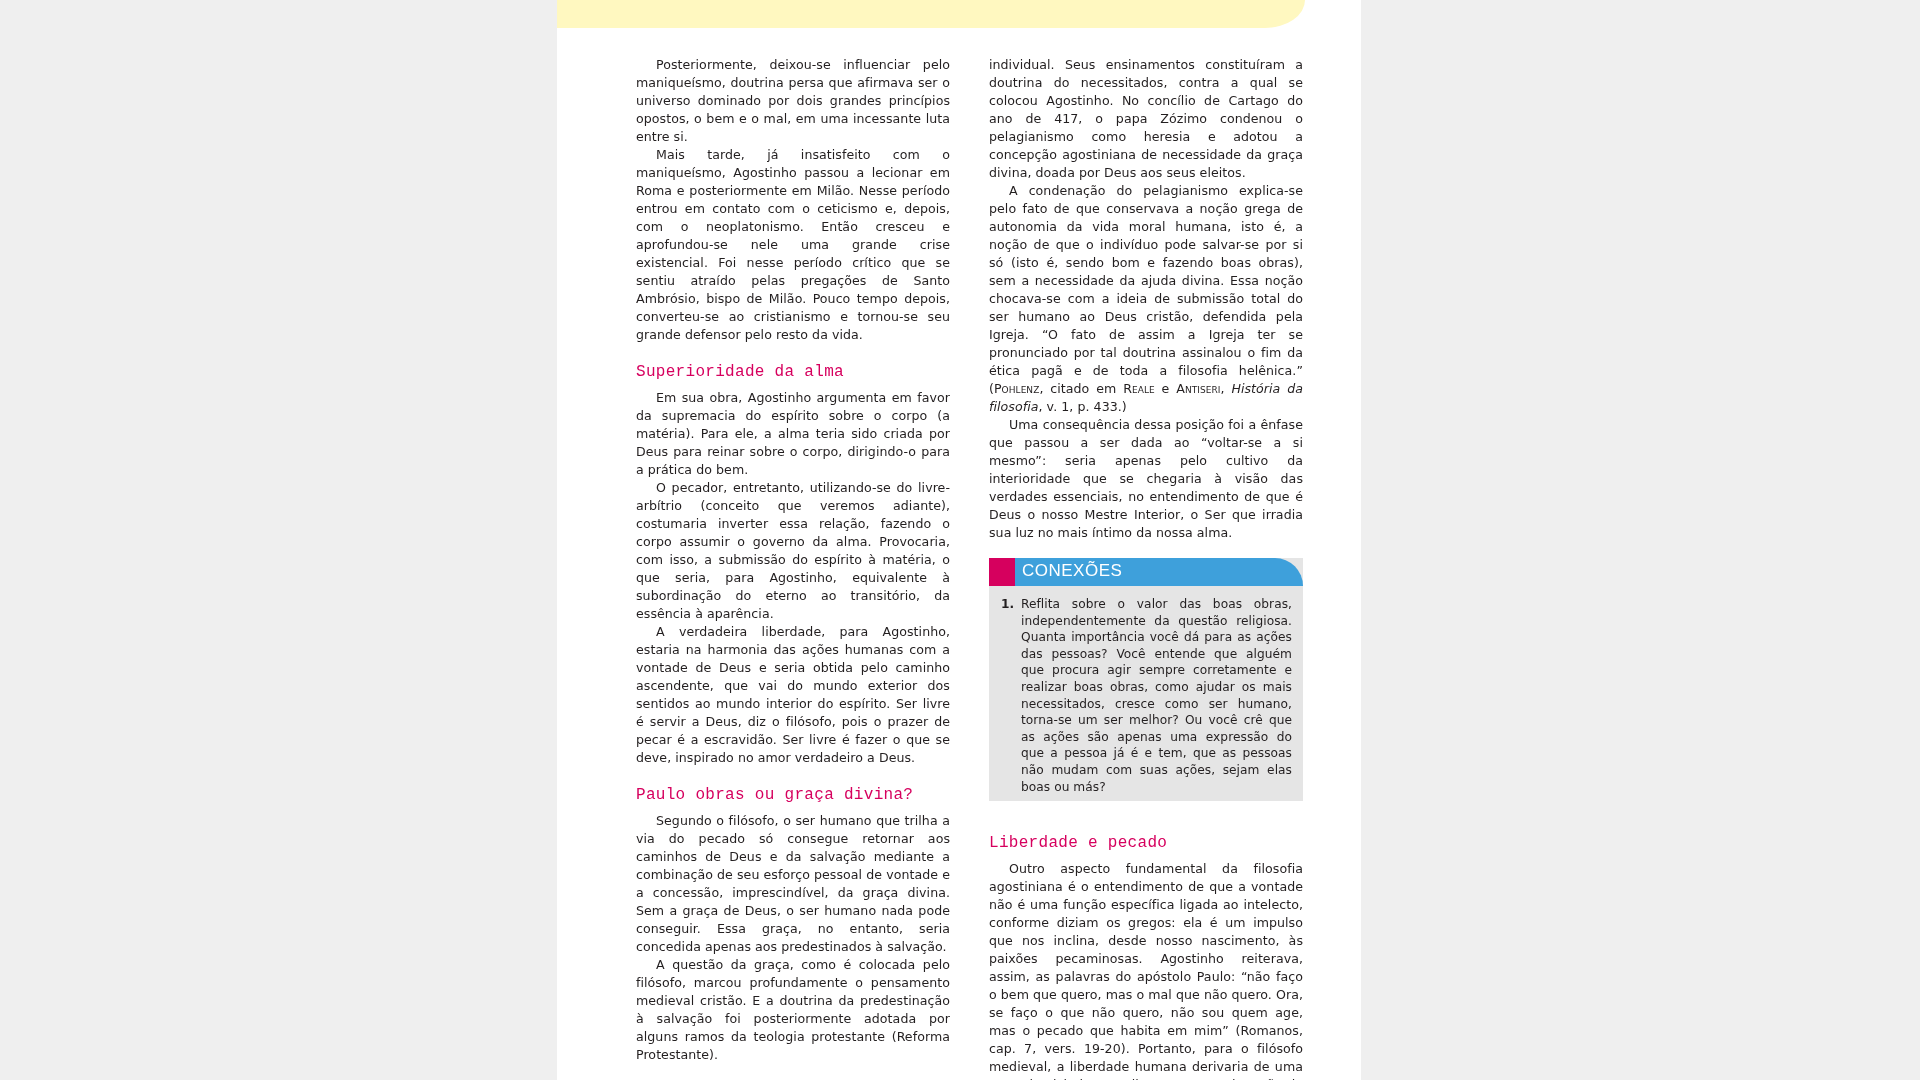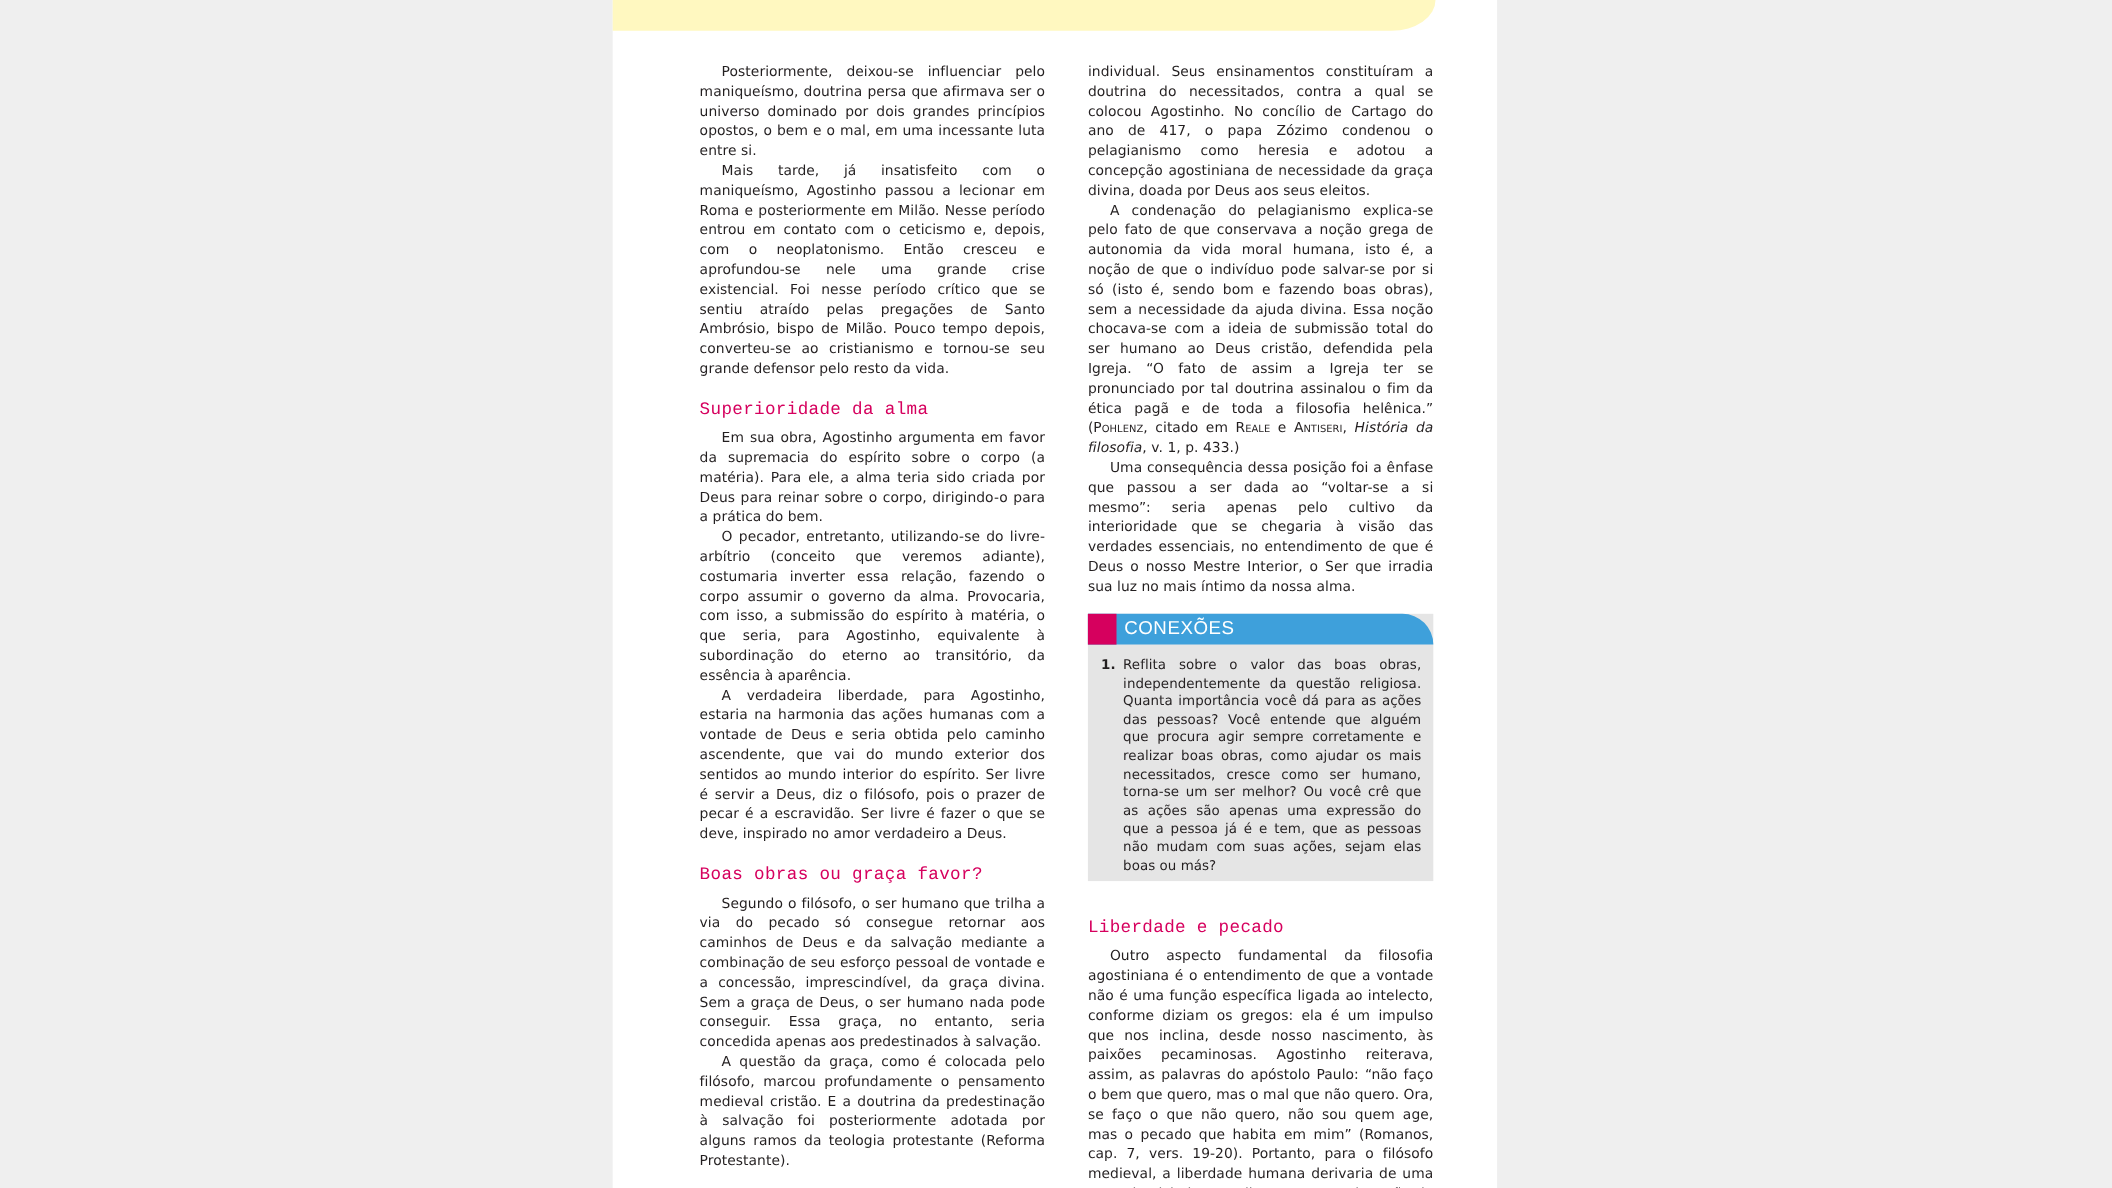--- a/index.html
+++ b/index.html
@@ -35,21 +35,21 @@
 
   <div class="col left">
     <p><span>Posteriormente, deixou-se influenciar pelo </span><b>maniqueísmo</b><span>, doutrina persa que afirmava ser o universo dominado por dois grandes princípios opostos, o </span><b>bem</b><span> e o </span><b>mal</b><span>, em uma incessante luta entre si.</span></p>
     <p><span>Mais tarde, já insatisfeito com o maniqueísmo, Agostinho passou a lecionar em Roma e posteriormente em Milão. Nesse período entrou em contato com o </span><b>ceticismo</b><span> e, depois, com o </span><b>neoplatonismo</b><span>. Então cresceu e aprofundou-se nele uma grande crise existencial. Foi nesse período crítico que se sentiu atraído pelas pregações de Santo Ambrósio, bispo de Milão. Pouco tempo depois, converteu-se ao cristianismo e tornou-se seu grande defensor pelo resto da vida.</span></p>
 
     <div class="h">Superioridade da alma</div>
     <p><span>Em sua obra, Agostinho argumenta em favor da </span><b>supremacia do espírito sobre o corpo</b><span> (a matéria). Para ele, a alma teria sido criada por Deus para reinar sobre o corpo, dirigindo-o para a prática do bem.</span></p>
     <p><span>O pecador, entretanto, utilizando-se do </span><b>livre-arbítrio</b><span> (conceito que veremos adiante), costumaria inverter essa relação, fazendo o corpo assumir o governo da alma. Provocaria, com isso, a submissão do espírito à matéria, o que seria, para Agostinho, equivalente à subordinação do eterno ao transitório, da essência à aparência.</span></p>
     <p>A verdadeira liberdade, para Agostinho, estaria na harmonia das ações humanas com a vontade de Deus e seria obtida pelo caminho ascendente, que vai do mundo exterior dos sentidos ao mundo interior do espírito. Ser livre é servir a Deus, diz o filósofo, pois o prazer de pecar é a escravidão. Ser livre é fazer o que se deve, inspirado no amor verdadeiro a Deus.</p>
 
-    <div class="h">Boas obras ou graça favor?</div>
+    <div class="h">Paulo obras ou graça divina?</div>
     <p><span>Segundo o filósofo, o ser humano que trilha a via do pecado só consegue retornar aos caminhos de Deus e da salvação mediante a combinação de seu esforço pessoal de vontade e a concessão, imprescindível, da </span><b>graça divina</b><span>. Sem a graça de Deus, o ser humano nada pode conseguir. Essa graça, no entanto, seria concedida apenas aos </span><b>predestinados</b><span> à salvação.</span></p>
     <p><span>A </span><b>questão da graça</b><span>, como é colocada pelo filósofo, marcou profundamente o pensamento medieval cristão. E a </span><b>doutrina da predestinação</b><span> à salvação foi posteriormente adotada por alguns ramos da teologia protestante (Reforma Protestante).</span></p>
 
   </div>
 
   <div class="col right">
     <p style="text-indent:0"><span>individual. Seus ensinamentos constituíram a doutrina do </span><b>necessitados</b><span>, contra a qual se colocou Agostinho. No concílio de Cartago do ano de 417, o papa Zózimo condenou o pelagianismo como heresia e adotou a concepção agostiniana de necessidade da graça divina, doada por Deus aos seus eleitos.</span></p>
     <p><span>A condenação do pelagianismo explica-se pelo fato de que conservava a noção grega de autonomia da vida moral humana, isto é, a noção de que o indivíduo pode salvar-se por si só (isto é, sendo bom e fazendo boas obras), sem a necessidade da ajuda divina. Essa noção chocava-se com a ideia de submissão total do ser humano ao Deus cristão, defendida pela Igreja. “O fato de assim a Igreja ter se pronunciado por tal doutrina assinalou o fim da ética pagã e de toda a filosofia helênica.” (</span><span class="sc">Pohlenz</span><span>, citado em </span><span class="sc">Reale</span><span> e </span><span class="sc">Antiseri</span><span>, </span><i>História da filosofia</i><span>, v. 1, p. 433.)</span></p>
     <p>Uma consequência dessa posição foi a ênfase que passou a ser dada ao “voltar-se a si mesmo”: seria apenas pelo cultivo da interioridade que se chegaria à visão das verdades essenciais, no entendimento de que é Deus o nosso Mestre Interior, o Ser que irradia sua luz no mais íntimo da nossa alma.</p>
 

